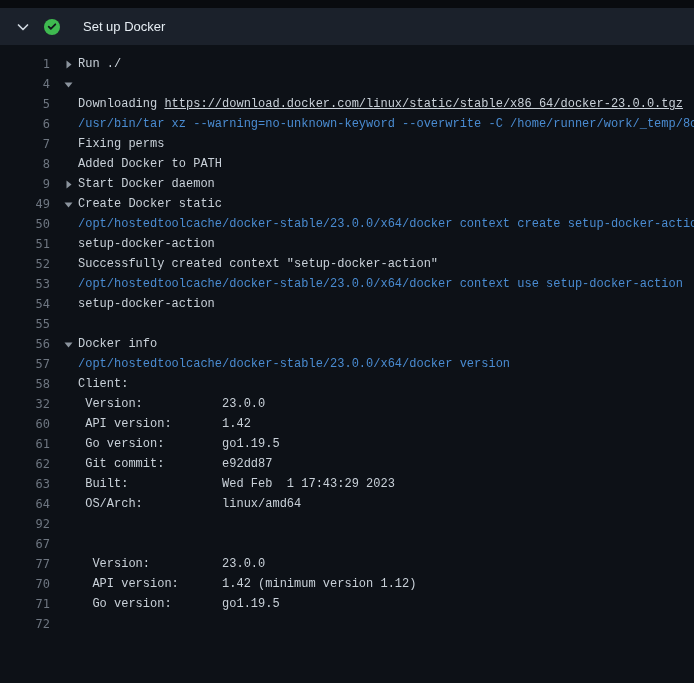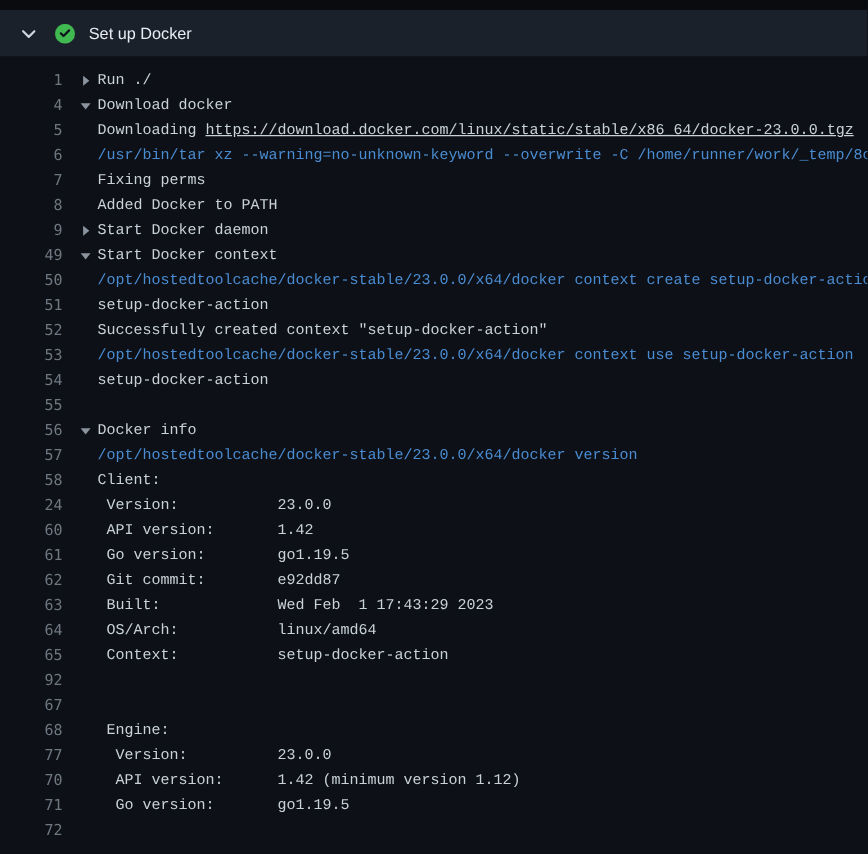--- a/index.html
+++ b/index.html
@@ -17,20 +17,21 @@
     align-items: center;
     padding: 0 15px;
     cursor: pointer;
   }
   .chev { display: flex; align-items: center; margin-right: 13px; }
   .status { display: flex; align-items: center; margin-right: 11px; }
   .title {
     font-family: "Liberation Sans", sans-serif;
     font-size: 13px;
     color: #e6edf3;
+    margin-left: 12px;
   }
   .log {
     padding-top: 9px;
     font-size: 12px;
     line-height: 20px;
     color: #c9d1d9;
     width: 694px;
     overflow: hidden;
   }
   .log-line {
@@ -77,50 +78,48 @@
     </span>
     <span class="title">Set up Docker</span>
   </div>
 
   <div class="log">
       <div class="log-line"><span class="line-num">1</span><span class="toggle"><svg width="9" height="9" viewBox="0 0 9 9">
             <polygon points="2.5,0.5 7.5,4.5 2.5,8.5" fill="#8b949e"></polygon>
           </svg></span><span class="log-text">Run ./</span></div>
       <div class="log-line"><span class="line-num">4</span><span class="toggle"><svg width="9" height="9" viewBox="0 0 9 9">
             <polygon points="0.5,2.5 8.5,2.5 4.5,7.5" fill="#8b949e"></polygon>
-          </svg></span><span class="log-text">Download docker</span></div>
+          </svg></span></div>
       <div class="log-line"><span class="line-num">5</span><span class="toggle"></span><span class="log-text"><span>Downloading </span><span class="log-link">https://download.docker.com/linux/static/stable/x86_64/docker-23.0.0.tgz</span></span></div>
       <div class="log-line"><span class="line-num">6</span><span class="toggle"></span><span class="log-text cmd">/usr/bin/tar xz --warning=no-unknown-keyword --overwrite -C /home/runner/work/_temp/8c935429</span></div>
       <div class="log-line"><span class="line-num">7</span><span class="toggle"></span><span class="log-text">Fixing perms</span></div>
       <div class="log-line"><span class="line-num">8</span><span class="toggle"></span><span class="log-text">Added Docker to PATH</span></div>
       <div class="log-line"><span class="line-num">9</span><span class="toggle"><svg width="9" height="9" viewBox="0 0 9 9">
             <polygon points="2.5,0.5 7.5,4.5 2.5,8.5" fill="#8b949e"></polygon>
           </svg></span><span class="log-text">Start Docker daemon</span></div>
       <div class="log-line"><span class="line-num">49</span><span class="toggle"><svg width="9" height="9" viewBox="0 0 9 9">
             <polygon points="0.5,2.5 8.5,2.5 4.5,7.5" fill="#8b949e"></polygon>
-          </svg></span><span class="log-text">Start Docker context</span></div>
+          </svg></span><span class="log-text">Create Docker static</span></div>
       <div class="log-line"><span class="line-num">50</span><span class="toggle"></span><span class="log-text cmd">/opt/hostedtoolcache/docker-stable/23.0.0/x64/docker context create setup-docker-action</span></div>
       <div class="log-line"><span class="line-num">51</span><span class="toggle"></span><span class="log-text">setup-docker-action</span></div>
       <div class="log-line"><span class="line-num">52</span><span class="toggle"></span><span class="log-text">Successfully created context "setup-docker-action"</span></div>
       <div class="log-line"><span class="line-num">53</span><span class="toggle"></span><span class="log-text cmd">/opt/hostedtoolcache/docker-stable/23.0.0/x64/docker context use setup-docker-action</span></div>
       <div class="log-line"><span class="line-num">54</span><span class="toggle"></span><span class="log-text">setup-docker-action</span></div>
       <div class="log-line"><span class="line-num">55</span><span class="toggle"></span></div>
       <div class="log-line"><span class="line-num">56</span><span class="toggle"><svg width="9" height="9" viewBox="0 0 9 9">
             <polygon points="0.5,2.5 8.5,2.5 4.5,7.5" fill="#8b949e"></polygon>
           </svg></span><span class="log-text">Docker info</span></div>
       <div class="log-line"><span class="line-num">57</span><span class="toggle"></span><span class="log-text cmd">/opt/hostedtoolcache/docker-stable/23.0.0/x64/docker version</span></div>
       <div class="log-line"><span class="line-num">58</span><span class="toggle"></span><span class="log-text">Client:</span></div>
-      <div class="log-line"><span class="line-num">24</span><span class="toggle"></span><span class="log-text"> Version:           23.0.0</span></div>
+      <div class="log-line"><span class="line-num">32</span><span class="toggle"></span><span class="log-text"> Version:           23.0.0</span></div>
       <div class="log-line"><span class="line-num">60</span><span class="toggle"></span><span class="log-text"> API version:       1.42</span></div>
       <div class="log-line"><span class="line-num">61</span><span class="toggle"></span><span class="log-text"> Go version:        go1.19.5</span></div>
       <div class="log-line"><span class="line-num">62</span><span class="toggle"></span><span class="log-text"> Git commit:        e92dd87</span></div>
       <div class="log-line"><span class="line-num">63</span><span class="toggle"></span><span class="log-text"> Built:             Wed Feb  1 17:43:29 2023</span></div>
       <div class="log-line"><span class="line-num">64</span><span class="toggle"></span><span class="log-text"> OS/Arch:           linux/amd64</span></div>
-      <div class="log-line"><span class="line-num">65</span><span class="toggle"></span><span class="log-text"> Context:           setup-docker-action</span></div>
       <div class="log-line"><span class="line-num">92</span><span class="toggle"></span><span class="log-text"></span></div>
       <div class="log-line"><span class="line-num">67</span><span class="toggle"></span></div>
-      <div class="log-line"><span class="line-num">68</span><span class="toggle"></span><span class="log-text"> Engine:</span></div>
       <div class="log-line"><span class="line-num">77</span><span class="toggle"></span><span class="log-text">  Version:          23.0.0</span></div>
       <div class="log-line"><span class="line-num">70</span><span class="toggle"></span><span class="log-text">  API version:      1.42 (minimum version 1.12)</span></div>
       <div class="log-line"><span class="line-num">71</span><span class="toggle"></span><span class="log-text">  Go version:       go1.19.5</span></div>
       <div class="log-line"><span class="line-num">72</span><span class="toggle"></span></div>
     </div>
 </div>
 
 </body></html>

